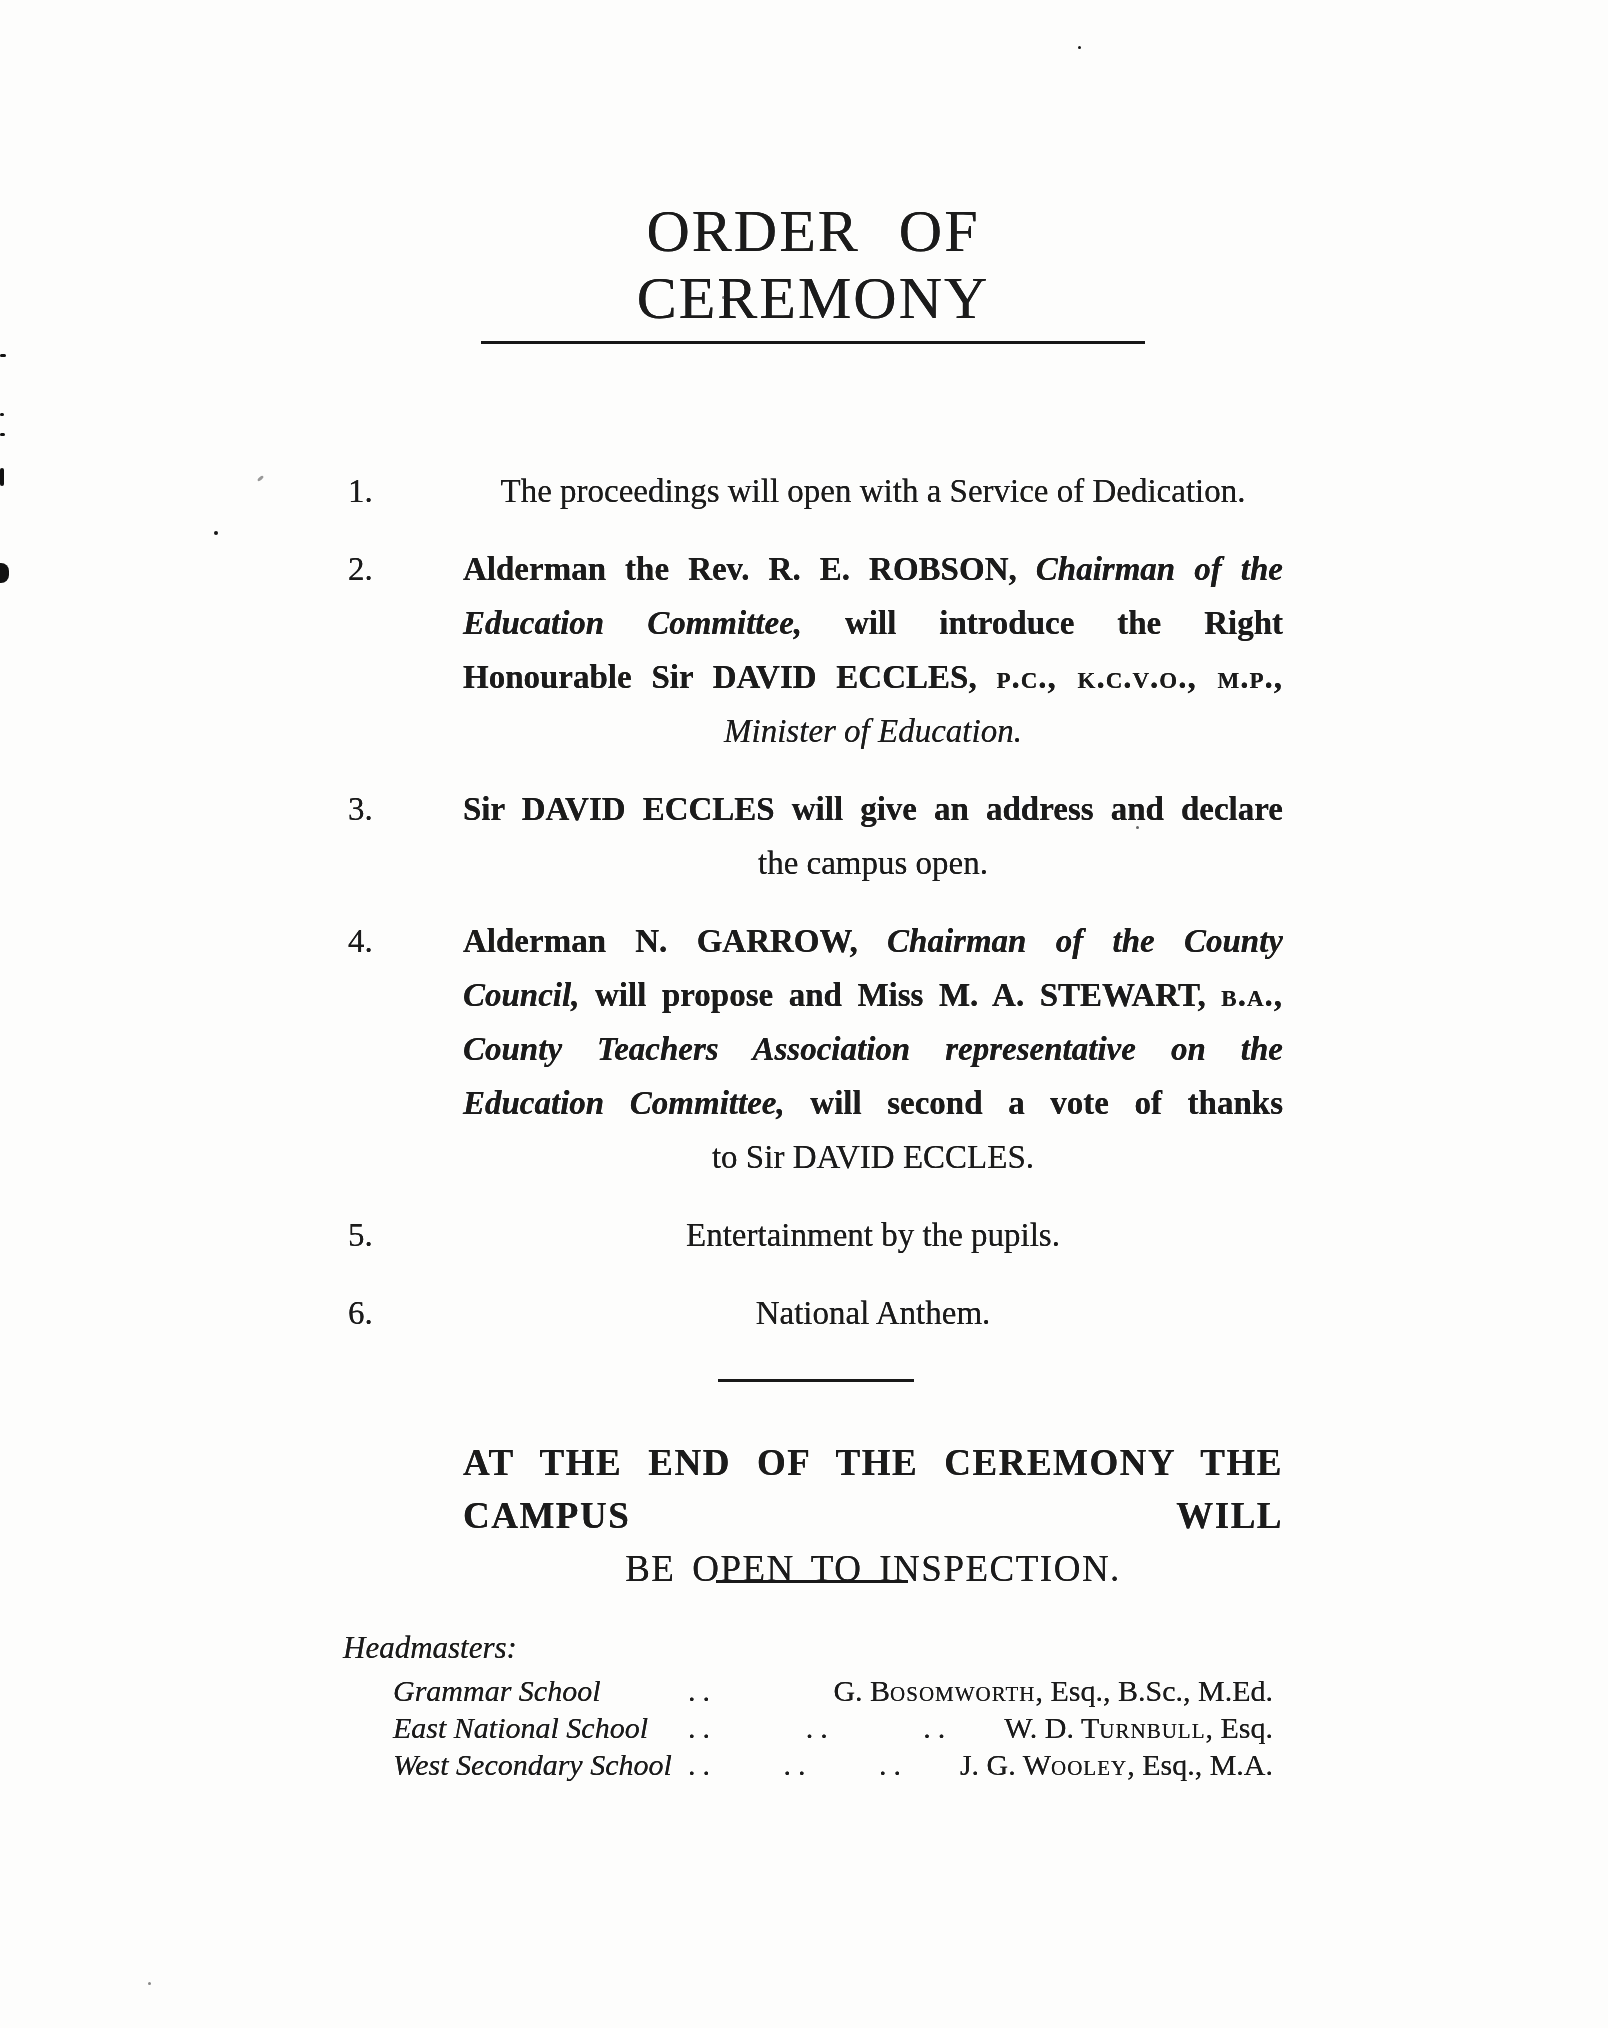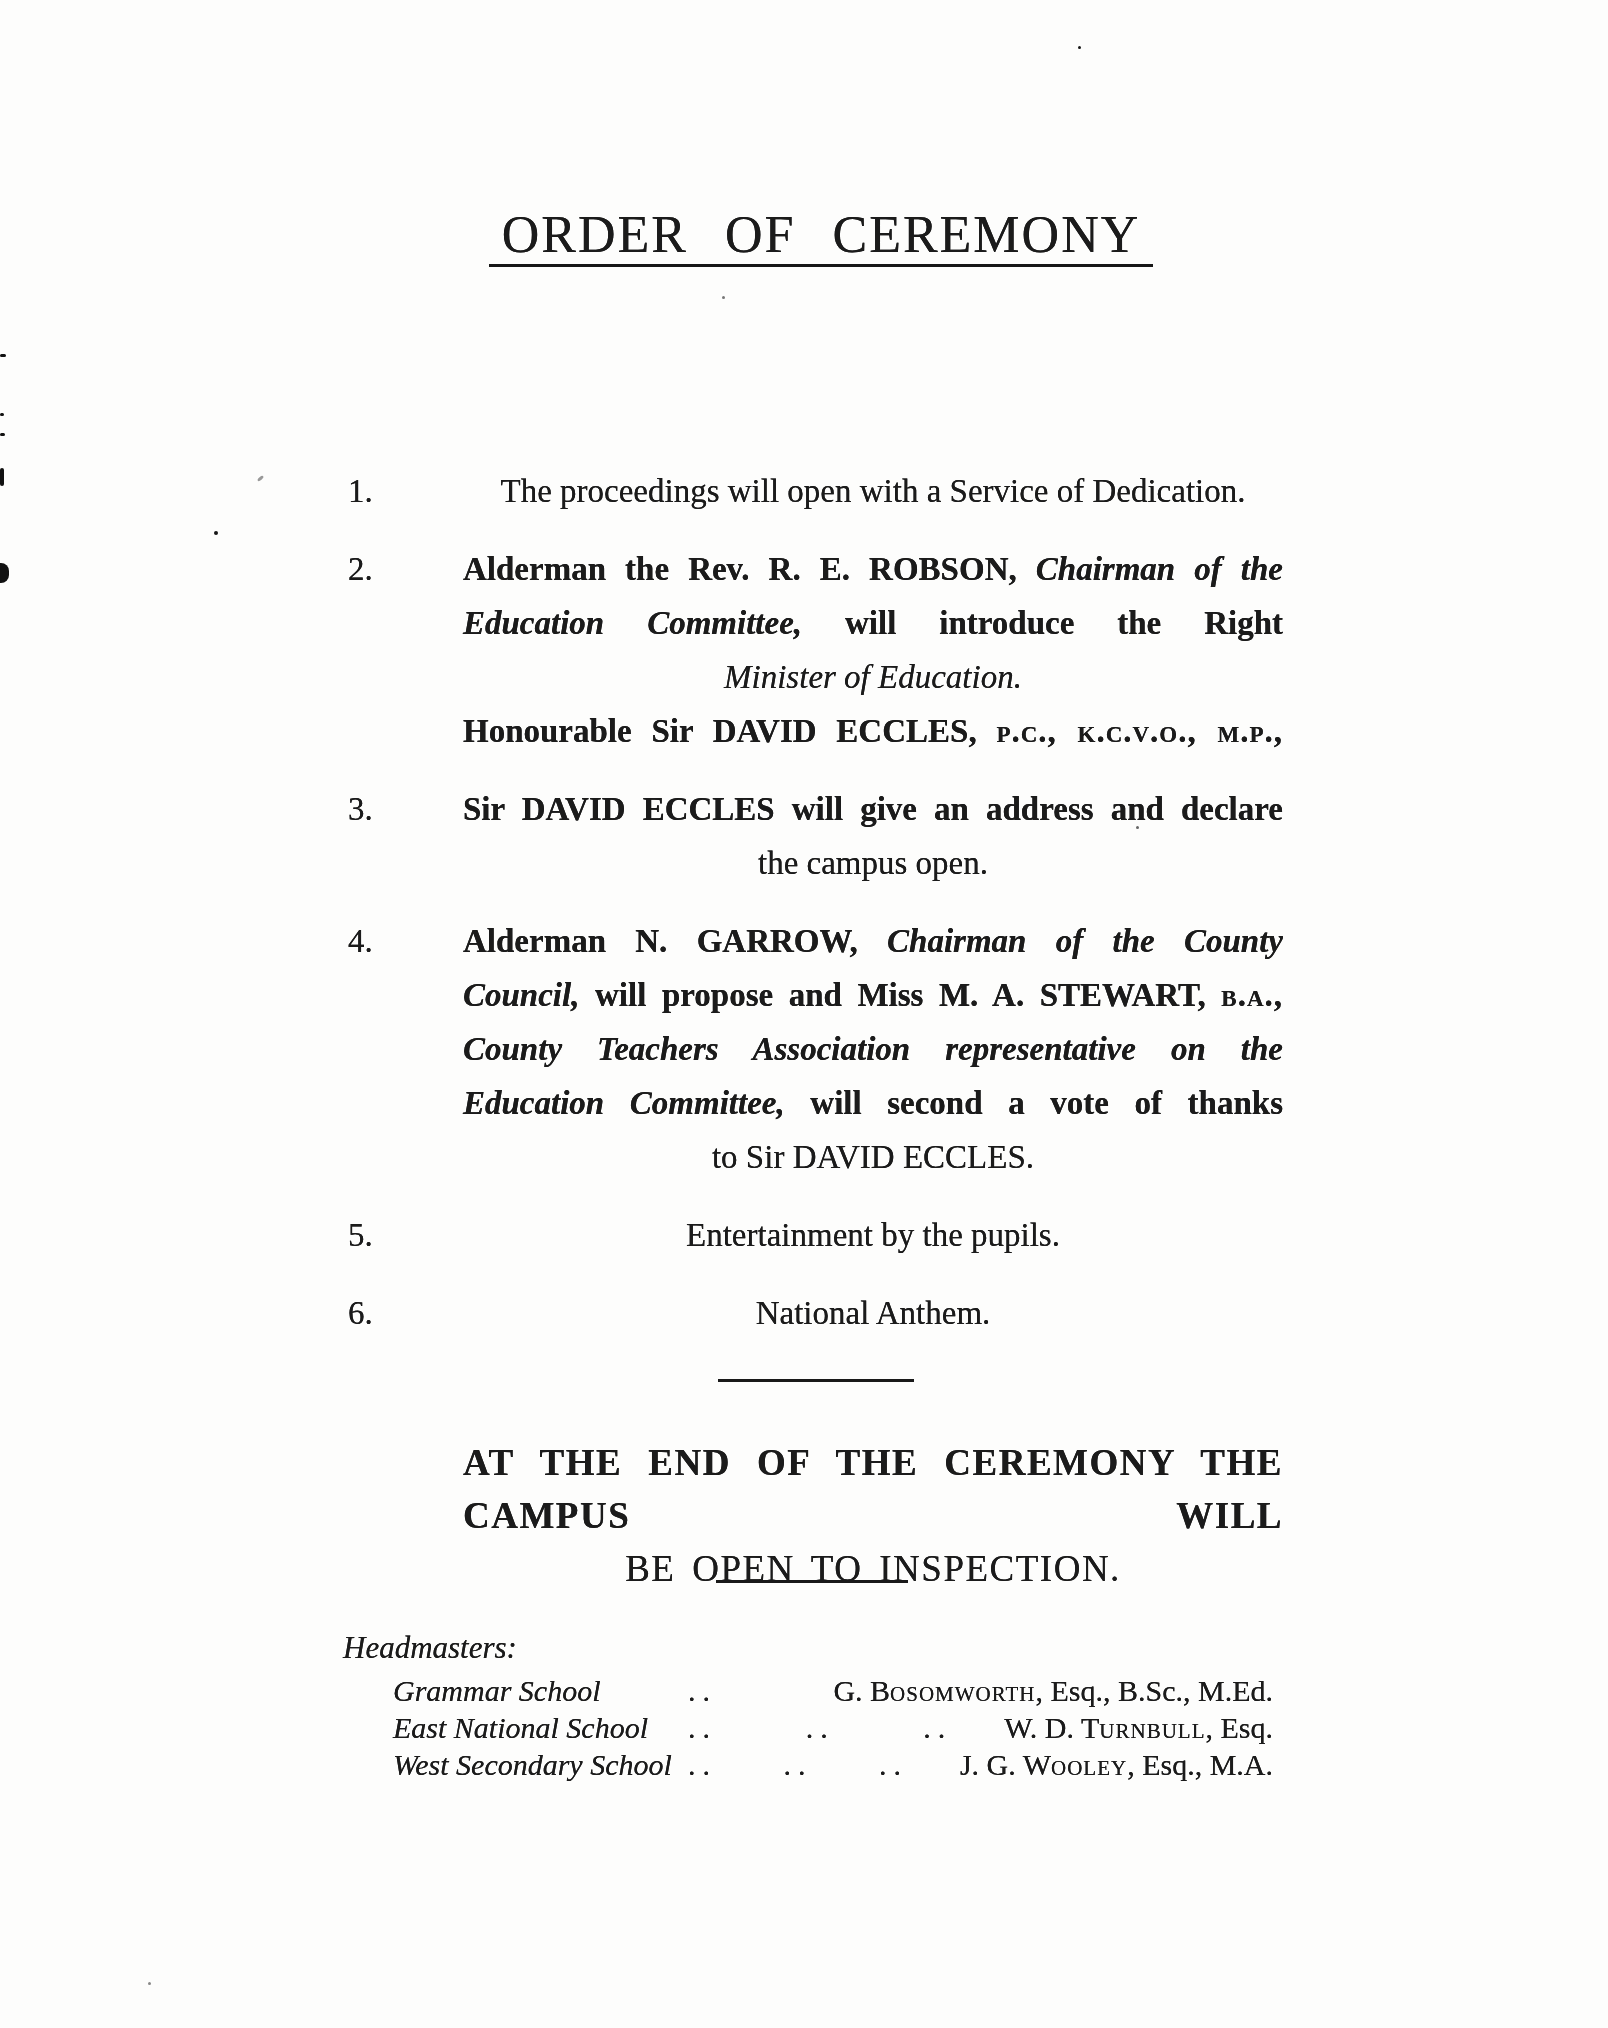--- a/index.html
+++ b/index.html
@@ -6,24 +6,24 @@
   html,body { margin:0; padding:0; background:#e9e9e9; }
   .page {
     position:relative; width:1608px; height:2028px;
     background:var(--paper); color:var(--ink);
     font-family:"Liberation Serif","DejaVu Serif",serif;
     overflow:hidden;
     text-shadow:0 0 0.4px currentColor;
   }
   
   .title {
-    position:absolute; left:481px; top:198px; width:664px; margin:8px;
-    font-size:52px; font-weight:normal; line-height:1.12;
+    position:absolute; left:481px; top:198px; width:664px; margin:0;
+    font-size:60px; font-weight:normal; line-height:1.12;
     letter-spacing:2px; word-spacing:22px; text-align:center;
-    border-bottom:3px solid #171717;
+    padding-bottom:9px; border-bottom:3px solid #171717;
   }
   
   .items { position:absolute; left:348px; top:464px; width:935px; }
   .item { position:relative; padding-left:115px; margin-bottom:24px;
           font-size:33px; line-height:54px; }
   .num  { position:absolute; left:0; top:0; }
   .line.just { text-align:justify; text-align-last:justify;font-weight:bold; }
   .line.last { text-align:center; }
   .s-n { font-style:normal; }
   .s-i { font-style:italic; }
@@ -69,22 +69,22 @@
 
   <div class="items">
       <div class="item">
         <span class="num">1.</span>
         <div class="line last"><span class="s-n">The proceedings will open with a Service of Dedication.</span></div>
       </div>
       <div class="item">
         <span class="num">2.</span>
         <div class="line just"><span class="s-n">Alderman the Rev. R. E. ROBSON, </span><span class="s-i">Chairman of the</span></div>
         <div class="line just"><span class="s-i">Education Committee,</span><span class="s-n"> will introduce the Right</span></div>
+        <div class="line just"><span class="s-n">Honourable Sir DAVID ECCLES, </span><span class="s-c">p.c., k.c.v.o., m.p.,</span></div>
         <div class="line last"><span class="s-i">Minister of Education.</span></div>
-        <div class="line just"><span class="s-n">Honourable Sir DAVID ECCLES, </span><span class="s-c">p.c., k.c.v.o., m.p.,</span></div>
       </div>
       <div class="item">
         <span class="num">3.</span>
         <div class="line just"><span class="s-n">Sir DAVID ECCLES will give an address and declare</span></div>
         <div class="line last"><span class="s-n">the campus open.</span></div>
       </div>
       <div class="item">
         <span class="num">4.</span>
         <div class="line just"><span class="s-n">Alderman N. GARROW, </span><span class="s-i">Chairman of the County</span></div>
         <div class="line just"><span class="s-i">Council,</span><span class="s-n"> will propose and Miss M. A. STEWART, </span><span class="s-c">b.a.,</span></div>

